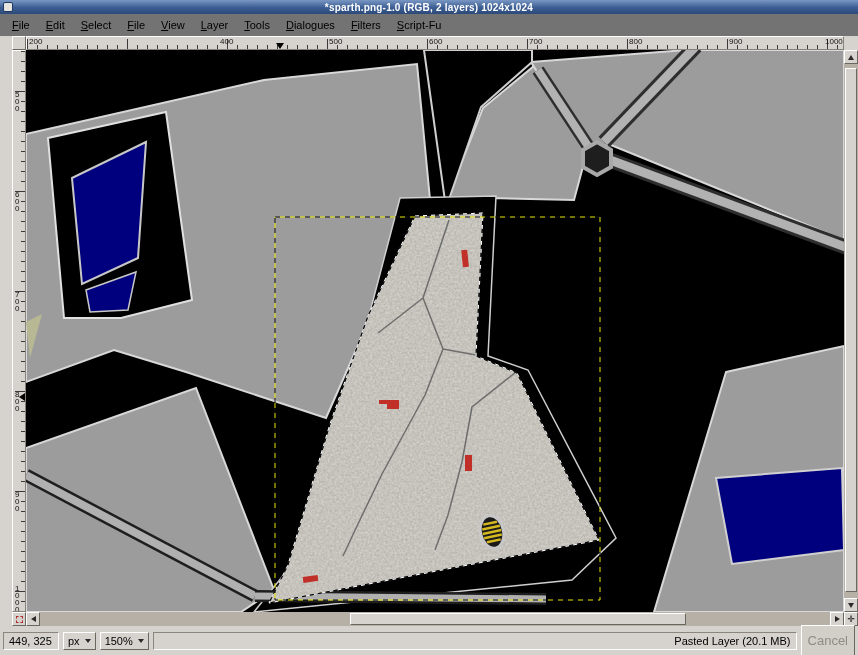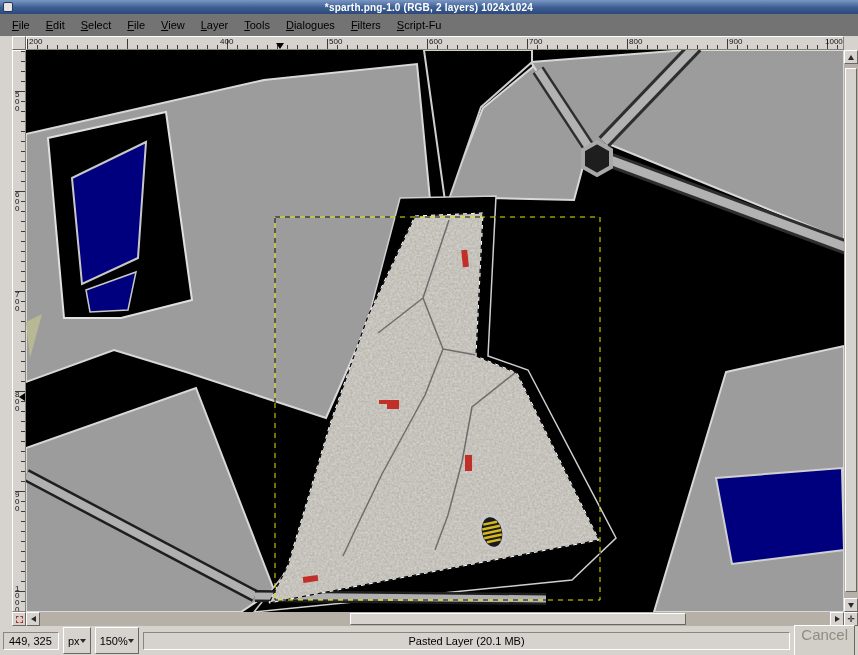--- a/index.html
+++ b/index.html
@@ -72,25 +72,25 @@
   .tri-left{width:0;height:0;border-top:3px solid transparent;border-bottom:3px solid transparent;border-right:5px solid #2a2a2a;}
   .tri-right{width:0;height:0;border-top:3px solid transparent;border-bottom:3px solid transparent;border-left:5px solid #2a2a2a;}
 
   
   .statusbar{position:absolute;left:0;top:626px;width:858px;height:29px;background:#d6d3ce;
     display:flex;align-items:center;gap:4px;padding:0 3px;box-sizing:border-box;}
   .frame{border:1px solid;border-color:#8a867d #ffffff #ffffff #8a867d;
     height:18px;box-sizing:border-box;display:flex;align-items:center;padding:0 5px;}
   .pos-frame{width:56px;justify-content:flex-start;}
   .combo{border:1px solid;border-color:#ffffff #6a675f #6a675f #ffffff;background:#d6d3ce;
-    height:27px;box-sizing:border-box;display:flex;align-items:center;padding:8px 4px;cursor:default;}
+    height:18px;box-sizing:border-box;display:flex;align-items:center;gap:5px;padding:8px 4px;cursor:default;}
   .combo-arrow{width:0;height:0;border-left:3.5px solid transparent;border-right:3.5px solid transparent;border-top:4px solid #2a2a2a;}
-  .msg-frame{flex:1;justify-content:center;}
+  .msg-frame{flex:1;justify-content:flex-end;}
   .cancel-btn{border:1px solid;border-color:#ffffff #6a675f #6a675f #ffffff;background:#d2cfc8;
-    color:#908c84;height:32px;box-sizing:border-box;padding:0 6px;font-size:15px;display:flex;}
+    color:#908c84;height:32px;box-sizing:border-box;padding:0 6px;font-size:13px;display:flex;align-items:center;}
 </style>
 </head>
 <body>
 
 <div id="root">
 
   <div class="titlebar">
     <span class="win-icon"></span>
     <span>*sparth.png-1.0 (RGB, 2 layers) 1024x1024</span>
   </div>

